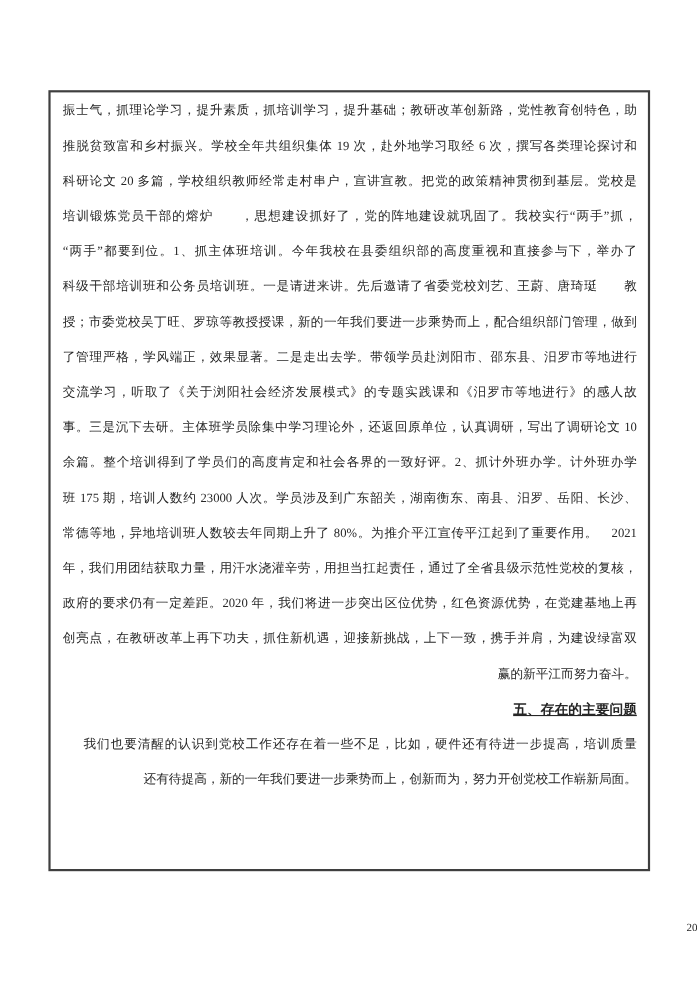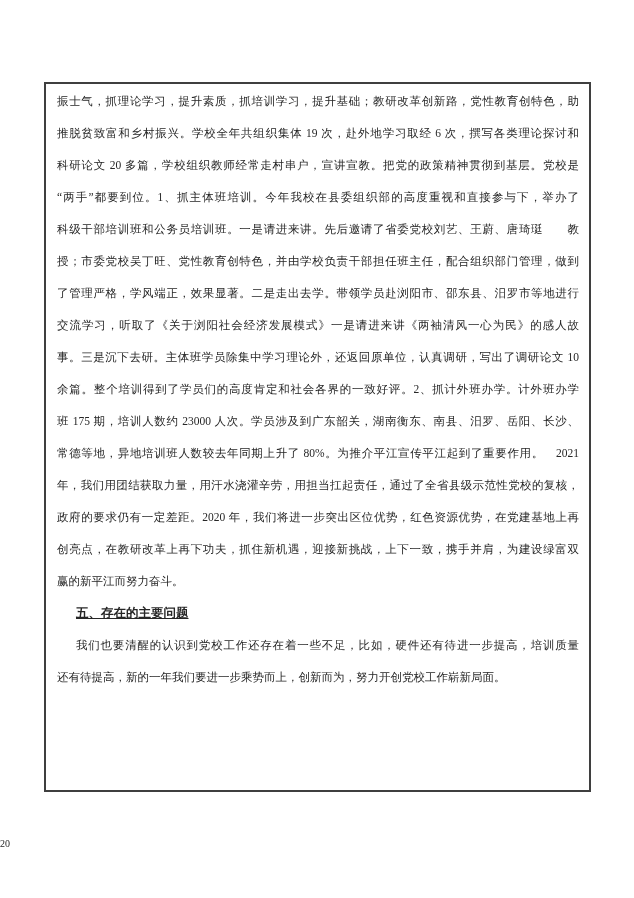--- a/index.html
+++ b/index.html
@@ -36,59 +36,60 @@
     overflow: hidden;
   }
   .lines {
     width: 100%;
   }
   .line {
     font-size: 11.5px;
     height: 32px;
     line-height: 32px;
     color: var(--text);
-    text-align: left;
+    text-align: right;
     overflow: hidden;
   }
   .line.j {
     text-align: justify;
     text-align-last: justify;
   }
   .line.b {
     font-weight: bold;
     font-size: 12.5px;
     text-decoration: underline;
   }
   .line.i {
     text-indent: 19px;
   }
   .page-number {
     position: absolute;
     left: 0;
     top: 838px;
     width: 100%;
-    text-align: left;
+    text-align: right;
     font-size: 10px;
     color: var(--text);
   }
 </style>
 </head>
 <body>
 
 <div class="page">
   <div class="content-box">
     <div class="lines">
         <div class="line j">振士气，抓理论学习，提升素质，抓培训学习，提升基础；教研改革创新路，党性教育创特色，助</div>
         <div class="line j">推脱贫致富和乡村振兴。学校全年共组织集体 19 次，赴外地学习取经 6 次，撰写各类理论探讨和</div>
         <div class="line j">科研论文 20 多篇，学校组织教师经常走村串户，宣讲宣教。把党的政策精神贯彻到基层。党校是</div>
+        <div class="line j">培训锻炼党员干部的熔炉　　，思想建设抓好了，党的阵地建设就巩固了。我校实行“两手”抓，</div>
         <div class="line j">“两手”都要到位。1、抓主体班培训。今年我校在县委组织部的高度重视和直接参与下，举办了</div>
         <div class="line j">科级干部培训班和公务员培训班。一是请进来讲。先后邀请了省委党校刘艺、王蔚、唐琦珽　　教</div>
-        <div class="line j">授；市委党校吴丁旺、党性教育创特色，并由学校负责干部担任班主任，配合组织部门管理，做到</div>
+        <div class="line j">授；市委党校吴丁旺、罗琼等教授授课，新的一年我们要进一步乘势而上，配合组织部门管理，做到</div>
         <div class="line j">了管理严格，学风端正，效果显著。二是走出去学。带领学员赴浏阳市、邵东县、汨罗市等地进行</div>
-        <div class="line j">交流学习，听取了《关于浏阳社会经济发展模式》一是请进来讲《两袖清风一心为民》的感人故</div>
+        <div class="line j">交流学习，听取了《关于浏阳社会经济发展模式》的专题实践课和《汨罗市等地进行》的感人故</div>
         <div class="line j">事。三是沉下去研。主体班学员除集中学习理论外，还返回原单位，认真调研，写出了调研论文 10</div>
         <div class="line j">余篇。整个培训得到了学员们的高度肯定和社会各界的一致好评。2、抓计外班办学。计外班办学</div>
         <div class="line j">班 175 期，培训人数约 23000 人次。学员涉及到广东韶关，湖南衡东、南县、汨罗、岳阳、长沙、</div>
         <div class="line j">常德等地，异地培训班人数较去年同期上升了 80%。为推介平江宣传平江起到了重要作用。　2021</div>
         <div class="line j">年，我们用团结获取力量，用汗水浇灌辛劳，用担当扛起责任，通过了全省县级示范性党校的复核，</div>
         <div class="line j">政府的要求仍有一定差距。2020 年，我们将进一步突出区位优势，红色资源优势，在党建基地上再</div>
         <div class="line j">创亮点，在教研改革上再下功夫，抓住新机遇，迎接新挑战，上下一致，携手并肩，为建设绿富双</div>
         <div class="line">赢的新平江而努力奋斗。</div>
         <div class="line b i">五、存在的主要问题</div>
         <div class="line j i">我们也要清醒的认识到党校工作还存在着一些不足，比如，硬件还有待进一步提高，培训质量</div>

